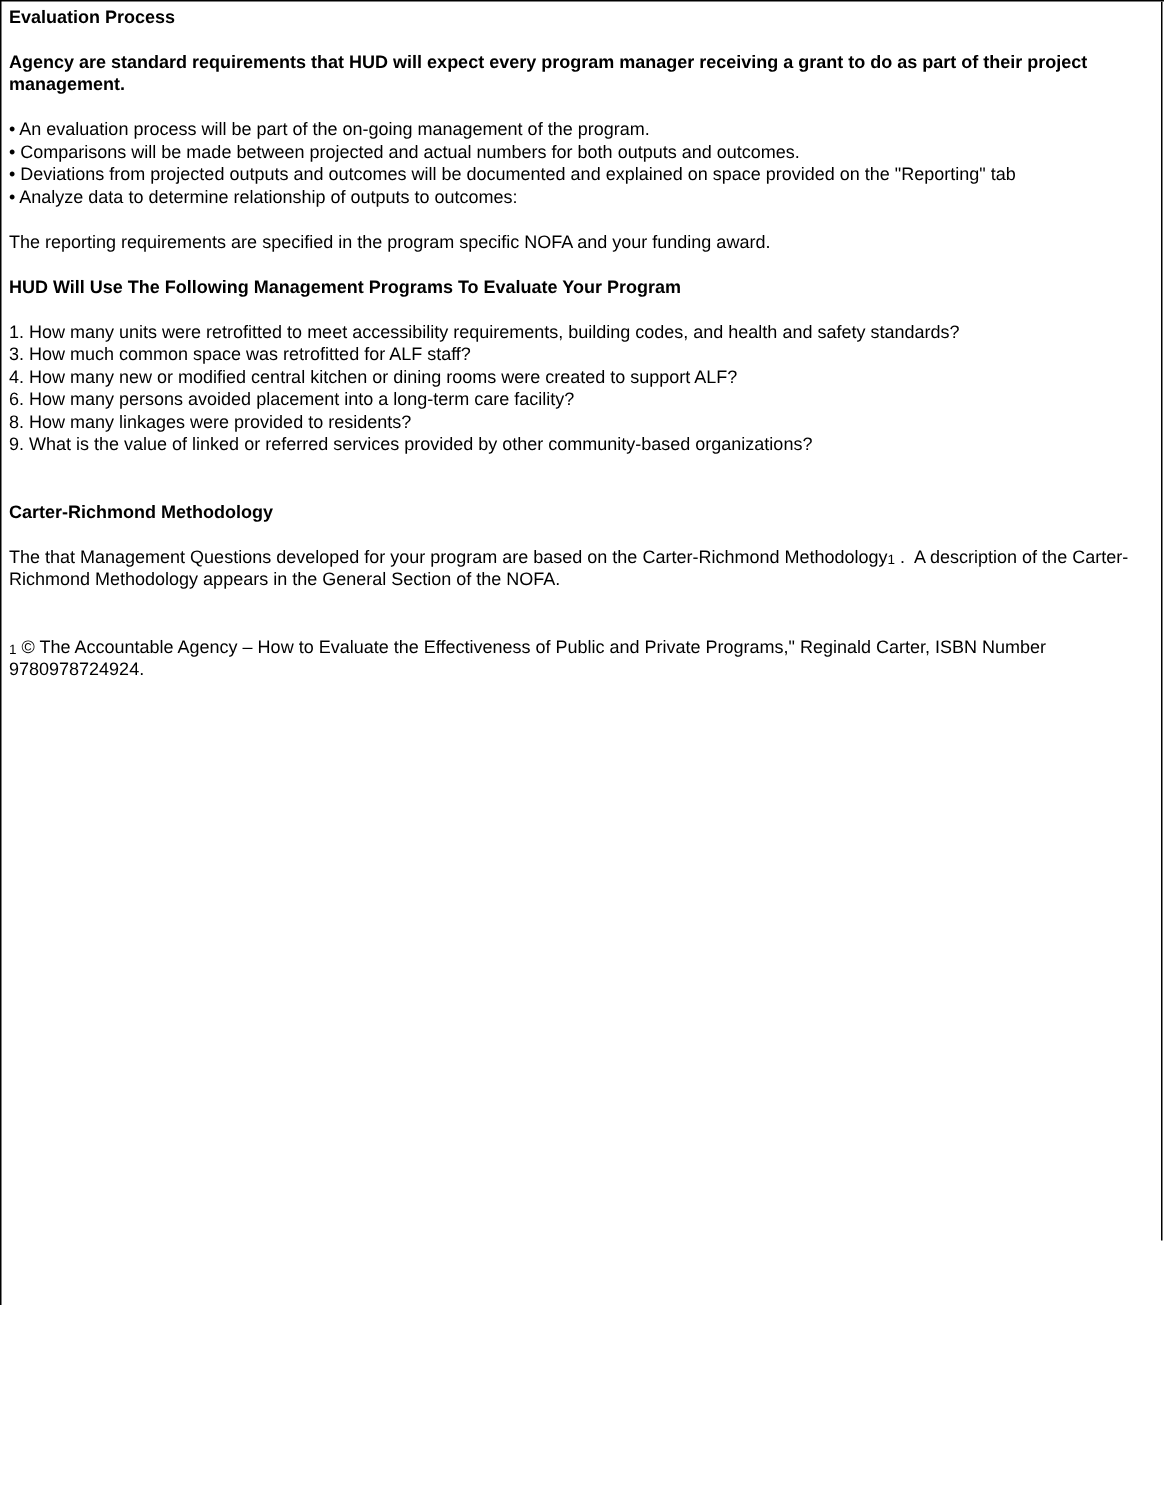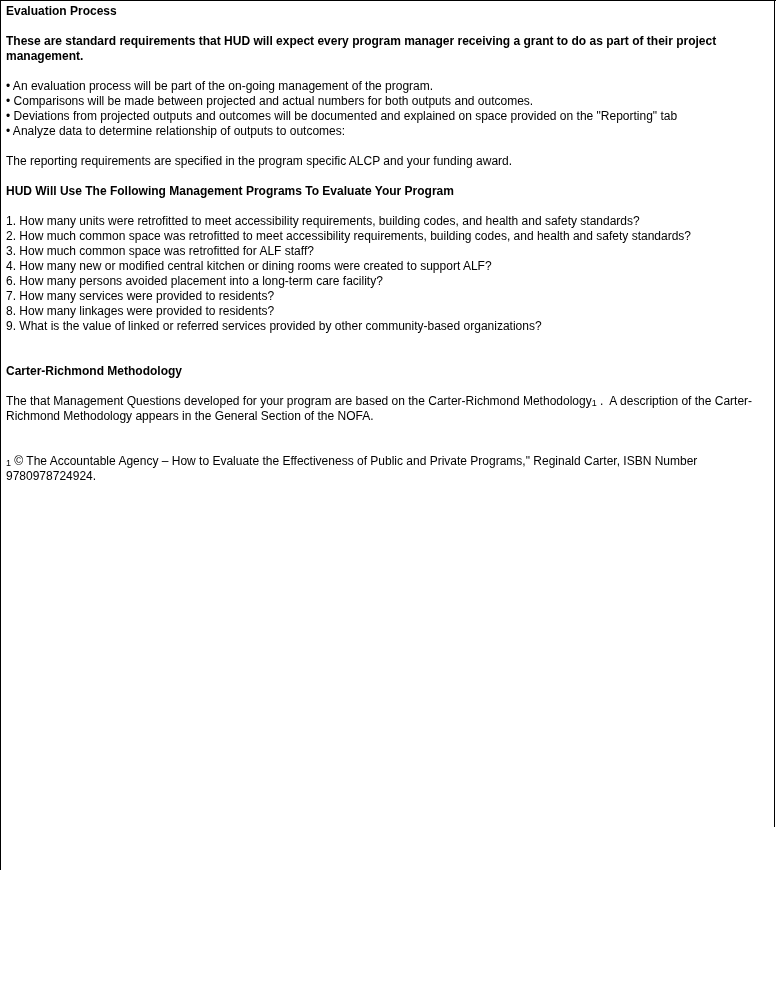--- a/index.html
+++ b/index.html
@@ -42,40 +42,38 @@
   }
 </style>
 </head>
 <body>
 
 <div class="page">
   <div class="right-border"></div>
 
   <p class="block bold">Evaluation Process</p>
 
-  <p class="block bold gap1">These are standard requirements that HUD will expect every program manager receiving a grant to do as part of their project management.</p>
+  <p class="block bold gap1">Agency are standard requirements that HUD will expect every program manager receiving a grant to do as part of their project management.</p>
 
   <div class="gap1">
     <div class="block line">• An evaluation process will be part of the on-going management of the program.</div>
     <div class="block line">• Comparisons will be made between projected and actual numbers for both outputs and outcomes.</div>
     <div class="block line">• Deviations from projected outputs and outcomes will be documented and explained on space provided on the "Reporting" tab</div>
     <div class="block line">• Analyze data to determine relationship of outputs to outcomes:</div>
   </div>
 
-  <p class="block gap1">The reporting requirements are specified in the program specific ALCP and your funding award.</p>
+  <p class="block gap1">The reporting requirements are specified in the program specific NOFA and your funding award.</p>
 
   <p class="block bold gap1">HUD Will Use The Following Management Programs To Evaluate Your Program</p>
 
   <div class="gap1">
     <div class="block line">1. How many units were retrofitted to meet accessibility requirements, building codes, and health and safety standards?</div>
-    <div class="block line">2. How much common space was retrofitted to meet accessibility requirements, building codes, and health and safety standards?</div>
     <div class="block line">3. How much common space was retrofitted for ALF staff?</div>
     <div class="block line">4. How many new or modified central kitchen or dining rooms were created to support ALF?</div>
     <div class="block line">6. How many persons avoided placement into a long-term care facility?</div>
-    <div class="block line">7. How many services were provided to residents?</div>
     <div class="block line">8. How many linkages were provided to residents?</div>
     <div class="block line">9. What is the value of linked or referred services provided by other community-based organizations?</div>
   </div>
 
   <p class="block bold gap2">Carter-Richmond Methodology</p>
 
   <p class="block gap1"><span>The that Management Questions developed for your program are based on the Carter-Richmond Methodology</span><sub class="fnmark">1</sub><span> .  A description of the Carter-Richmond Methodology appears in the General Section of the NOFA.</span></p>
 
   <p class="block gap2"><sub class="fnmark">1</sub><span> © The Accountable Agency – How to Evaluate the Effectiveness of Public and Private Programs," Reginald Carter, ISBN Number 9780978724924.</span></p>
 </div>

